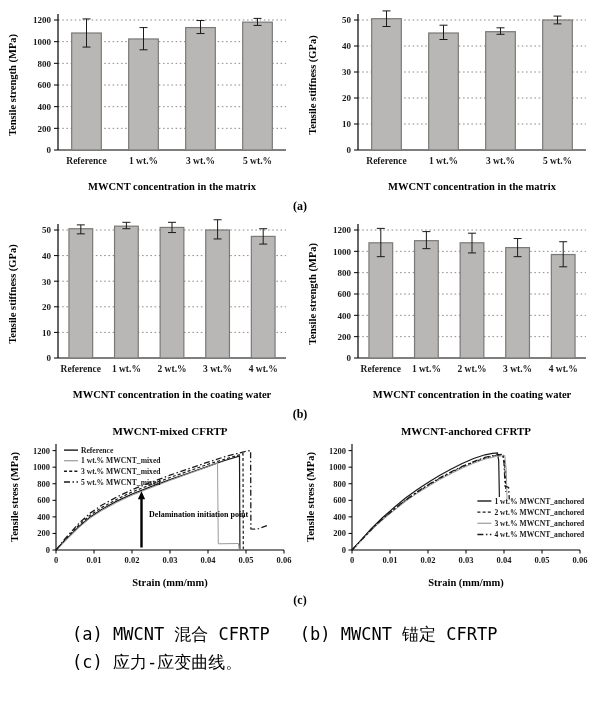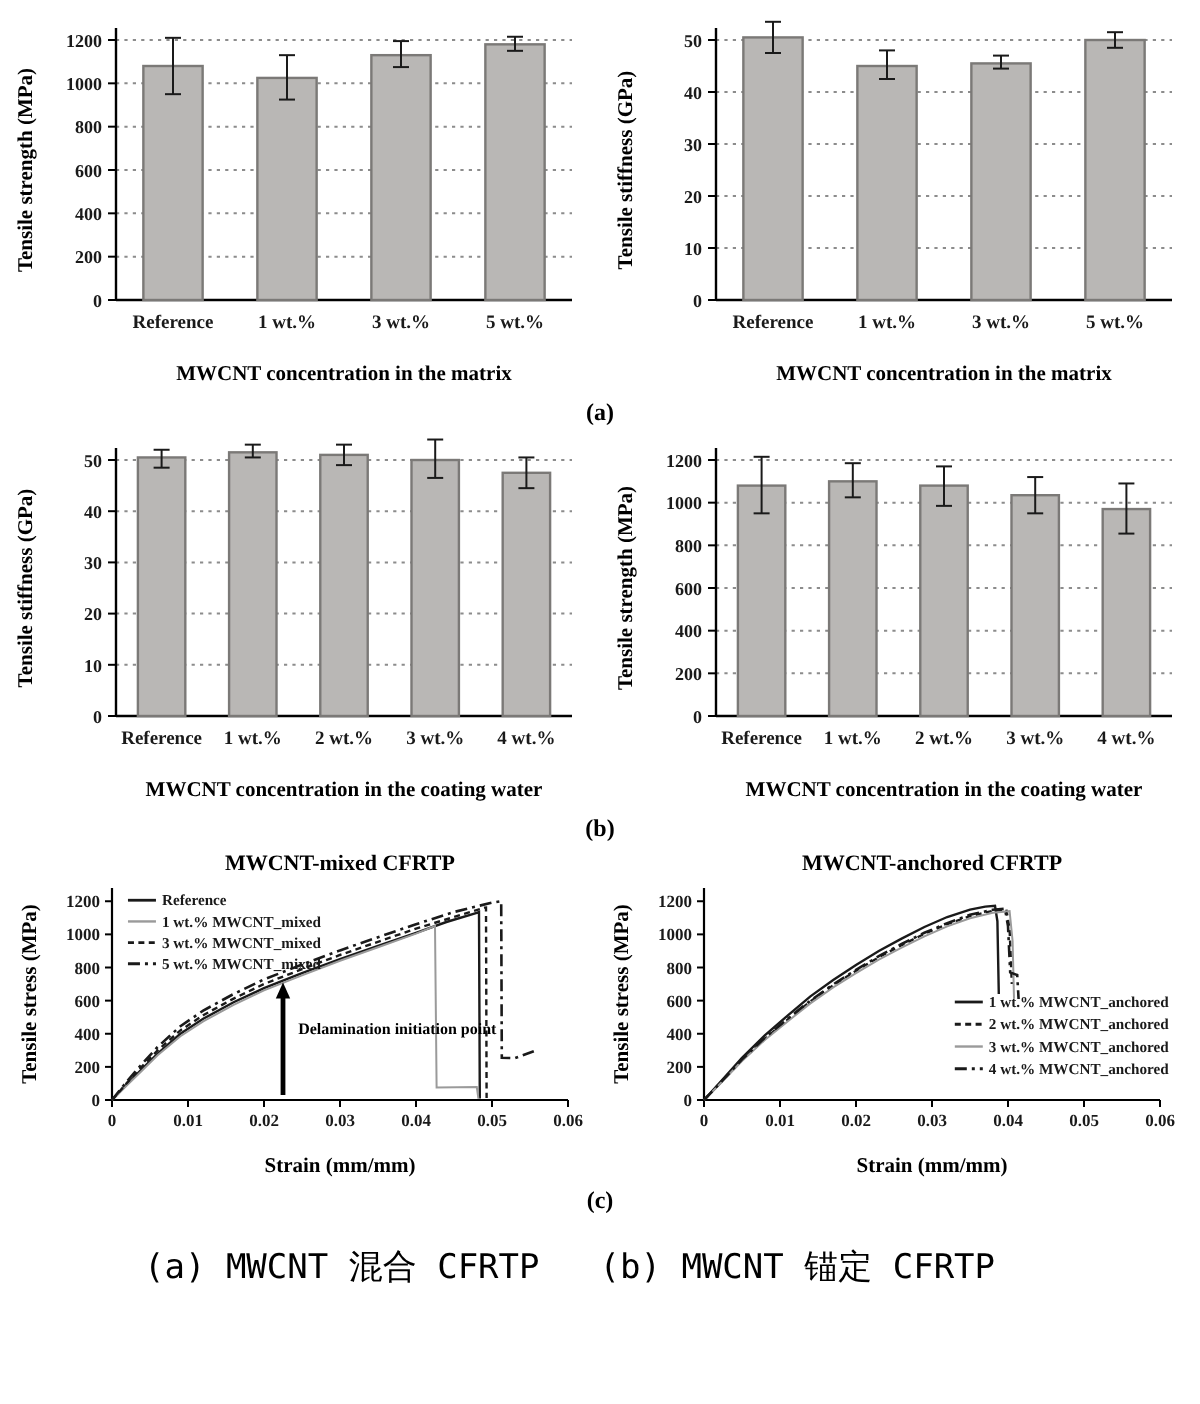--- a/index.html
+++ b/index.html
@@ -314,15 +314,16 @@
         <line x1="173.4" x2="187.4" y1="99.25999999999999" y2="99.25999999999999" stroke="#9a9a9a" stroke-width="1.2"></line>
         <text x="190.4" y="101.85999999999999" class="t-leg">3 wt.% MWCNT_anchored</text>
         <line x1="173.4" x2="187.4" y1="110.39" y2="110.39" stroke="#1a1a1a" stroke-width="1.5" stroke-dasharray="6 2.5 1.5 2.5"></line>
         <text x="190.4" y="112.99" class="t-leg">4 wt.% MWCNT_anchored</text>
       </svg>
   </div>
   <div class="rowlabel">(c)</div>
 
   <div class="caption">
     <div><span>(a) MWCNT 混合 CFRTP</span><span class="cap-gap"></span><span>(b) MWCNT 锚定 CFRTP</span></div>
+    <div>(c) 应力-应变曲线。</div>
   </div>
 
 </div>
 
 </body></html>

